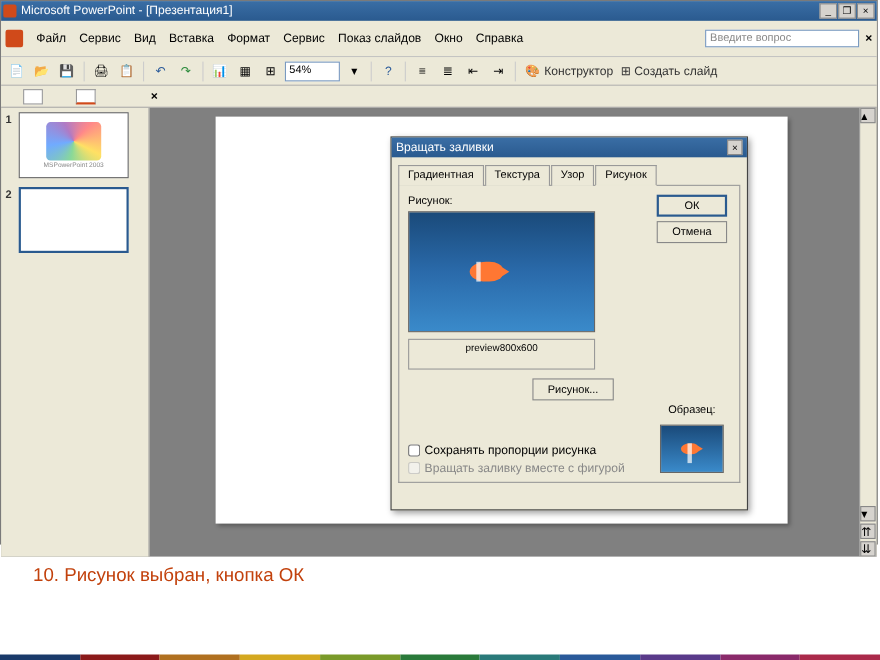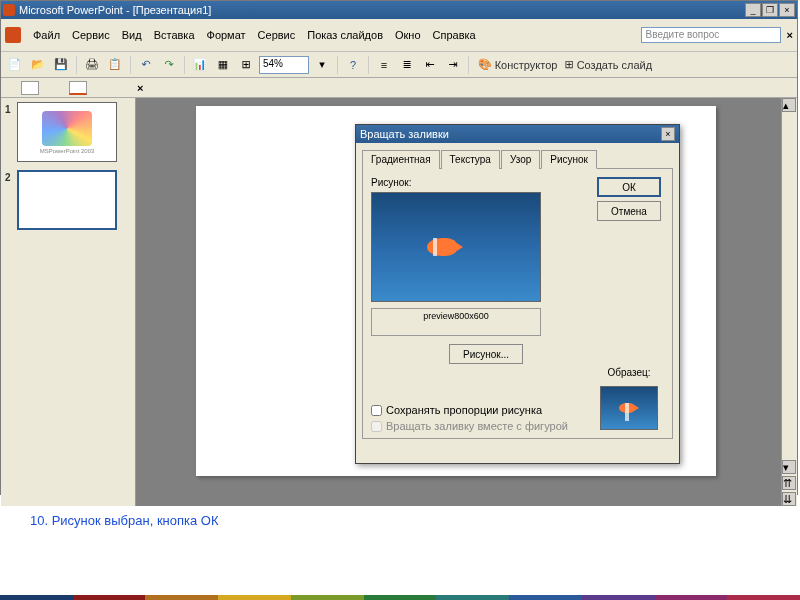--- a/index.html
+++ b/index.html
@@ -50,29 +50,29 @@
 .left-col{flex:1}
 .right-col{width:70px;display:flex;flex-direction:column;gap:4px;align-items:center}
 .pic-label{font-size:10px;margin-bottom:4px}
 .preview{width:170px;height:110px;border:1px solid #666;margin:4px 0;background:linear-gradient(180deg,#1a4a7a 0%,#2a6aaa 50%,#3a8aca 100%);position:relative;overflow:hidden}
 .fish{position:absolute;left:55px;top:45px;width:30px;height:18px;background:#ff7733;border-radius:50% 40% 40% 50%}
 .fish:before{content:"";position:absolute;right:-6px;top:4px;width:0;height:0;border-left:8px solid #ff7733;border-top:5px solid transparent;border-bottom:5px solid transparent}
 .fish:after{content:"";position:absolute;left:6px;top:0;width:4px;height:18px;background:#fff;opacity:0.7}
 .previewname{width:170px;height:28px;border:1px solid #999;background:#ece9d8;text-align:center;font-size:9px;line-height:14px;margin-top:6px}
 .btn{width:64px;height:20px;background:#ece9d8;border:1px solid #888;font-size:10px;display:flex;align-items:center;justify-content:center}
 .btn.def{border:2px solid #2a5a8f}
-.picbtn{width:74px;height:20px;margin-top:8px;margin-left:78px}
+.picbtn{width:74px;height:20px;margin-top:8px;margin-left:113px}
 .sample-lbl{font-size:10px;margin-top:8px;text-align:right}
 .sample{width:58px;height:44px;border:1px solid #666;margin-top:4px;background:linear-gradient(180deg,#1a4a7a,#3a8aca);position:relative}
 .sample .fish{left:18px;top:16px;width:16px;height:10px}
 .sample .fish:before{border-left-width:5px;border-top-width:3px;border-bottom-width:3px;right:-4px;top:2px}
-.chk{display:flex;align-items:flex-end;gap:4px;font-size:10px;margin-top:4px}
+.chk{display:flex;align-items:flex-start;gap:4px;font-size:10px;margin-top:4px}
 .chk input{width:11px;height:11px}
 .chk.dis{color:#888}
-.caption{padding:18px 30px;font-size:13px;font-family:Arial;color:#1d4ed8}
+.caption{padding:18px 30px;font-size:17px;font-family:Arial;color:#c2410c}
 .colorstrip{position:absolute;bottom:0;left:0;right:0;height:5px;display:flex}
 .colorstrip div{flex:1}
 </style>
 </head>
 <body>
 
 <div class="outer">
   <div class="titlebar">
     <div class="pp-icon"></div>
     <span class="title"><span>Microsoft PowerPoint</span> - <span>[Презентация1]</span></span>

